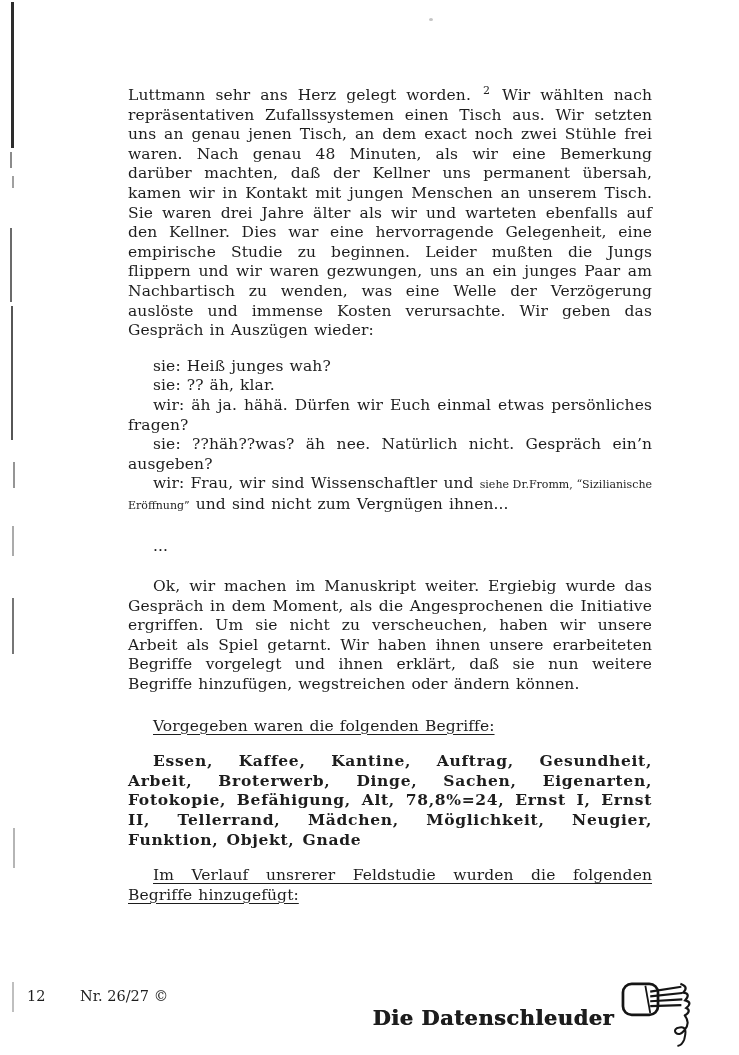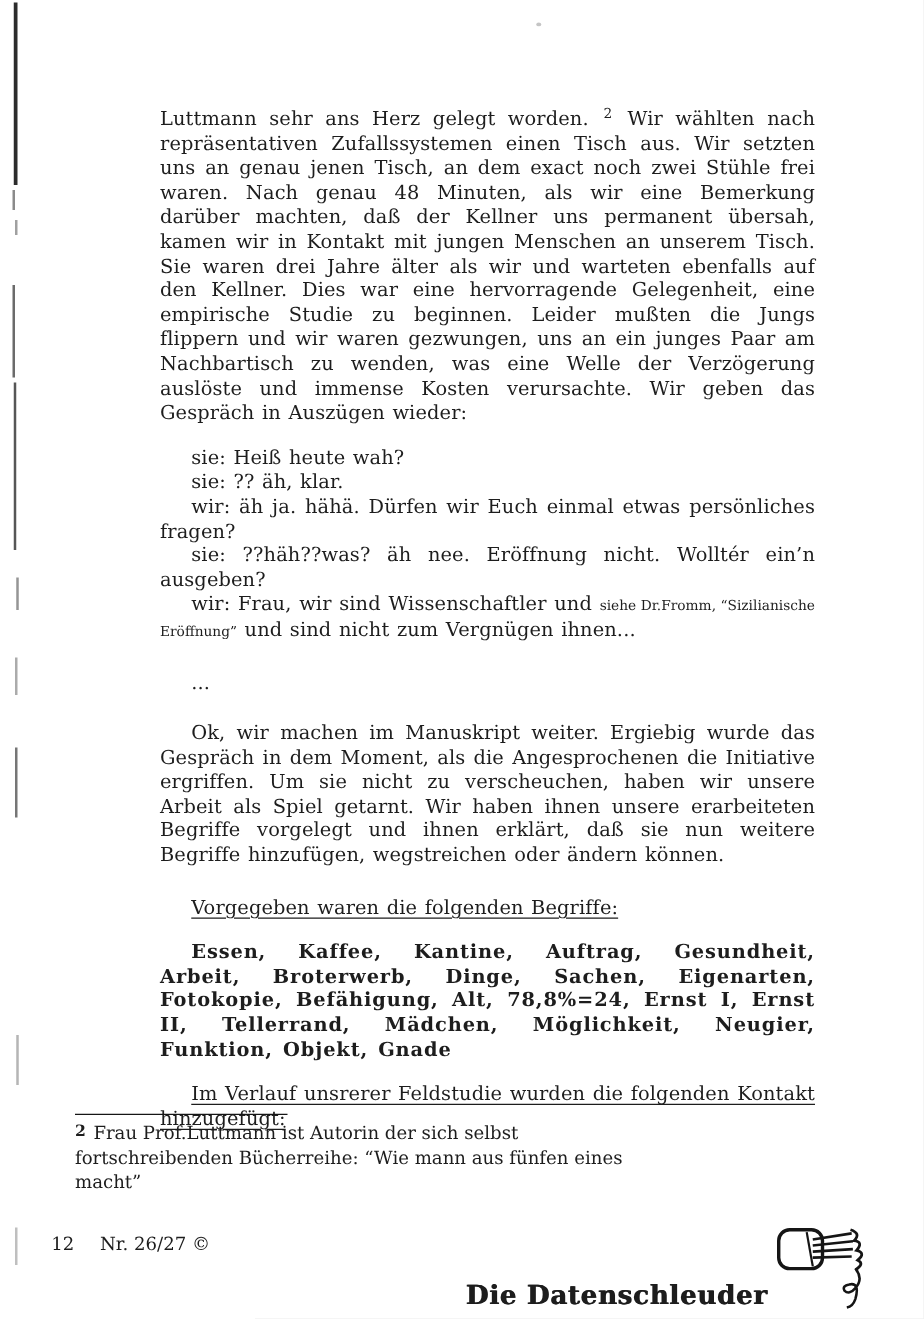--- a/index.html
+++ b/index.html
@@ -56,23 +56,23 @@
   }
   .footnote-rule {
     width:170px; height:0;
     border-top:1.6px solid #151515;
     margin-bottom:3px;
   }
   .footnote-marker { font-weight:bold; font-size:12.5px; vertical-align:2px; padding-right:6px; }
 
   
   .footer { position:absolute; left:0; top:984px; width:739px; height:60px; font-size:14.5px; }
-  .page-number { position:absolute; left:41px; top:4px; }
+  .page-number { position:absolute; left:27px; top:4px; }
   .issue-label { position:absolute; left:80px; top:4px; }
-  .magazine { position:absolute; right:42px; top:-8px; display:flex; align-items:flex-end; }
+  .magazine { position:absolute; right:42px; top:-8px; display:flex; align-items:center; }
   .magazine-title {
     font-family:"DejaVu Serif", serif;
     font-weight:bold;
     font-size:21px;
     letter-spacing:0.5px;
     margin-top:11px;
     text-shadow:0.6px 0 0 currentColor;
   }
   .logo-icon { margin-left:5px; }
 
@@ -95,43 +95,39 @@
     <div class="scan-mark" style="left:13px;top:828px;width:2px;height:40px;opacity:.35;"></div>
     <div class="scan-mark" style="left:12px;top:982px;width:2px;height:30px;opacity:.3;"></div>
     <div class="speck" style="left:429px;top:18px;width:4px;height:3px;"></div>
   </div>
 
   <div class="textblock">
 
     <p><span>Luttmann sehr ans Herz gelegt worden. </span><sup class="fnref">2</sup><span> Wir wählten nach repräsentativen Zufallssystemen einen Tisch aus. Wir setzten uns an genau jenen Tisch, an dem exact noch zwei Stühle frei waren. Nach genau 48 Minuten, als wir eine Bemerkung darüber machten, daß der Kellner uns permanent übersah, kamen wir in Kontakt mit jungen Menschen an unserem Tisch. Sie waren drei Jahre älter als wir und warteten ebenfalls auf den Kellner. Dies war eine hervorragende Gelegenheit, eine empirische Studie zu beginnen. Leider mußten die Jungs flippern und wir waren gezwungen, uns an ein junges Paar am Nachbartisch zu wenden, was eine Welle der Verzögerung auslöste und immense Kosten verursachte. Wir geben das Gespräch in Auszügen wieder:</span></p>
 
     <div class="dialogue-group">
-      <p class="indent">sie: Heiß heute wah?</p>
+      <p class="indent">sie: Heiß junges wah?</p>
       <p class="indent">sie: ?? äh, klar.</p>
       <p class="indent">wir: äh ja. hähä. Dürfen wir Euch einmal etwas persönliches fragen?</p>
-      <p class="indent">sie: ??häh??was? äh nee. Eröffnung nicht. Wolltér ein’n ausgeben?</p>
+      <p class="indent">sie: ??häh??was? äh nee. Natürlich nicht. Gespräch ein’n ausgeben?</p>
       <p class="indent"><span>wir: Frau, wir sind Wissenschaftler und </span><span class="small-note">siehe Dr.Fromm, “Sizilianische Eröffnung”</span><span> und sind nicht zum Vergnügen ihnen...</span></p>
     </div>
 
     <p class="indent ellipsis-line">...</p>
 
     <p class="indent p-after-gap">Ok, wir machen im Manuskript weiter.  Ergiebig wurde das Gespräch in dem Moment, als die Angesprochenen die Initiative ergriffen. Um sie nicht zu verscheuchen, haben wir unsere Arbeit als Spiel getarnt. Wir haben ihnen unsere erarbeiteten Begriffe vorgelegt und ihnen erklärt, daß sie nun weitere Begriffe hinzufügen, wegstreichen oder ändern können.</p>
 
     <p class="indent heading-underline">Vorgegeben waren die folgenden Begriffe:</p>
 
     <p class="indent begriffe">Essen, Kaffee, Kantine, Auftrag, Gesundheit, Arbeit, Broterwerb, Dinge, Sachen, Eigenarten, Fotokopie, Befähigung, Alt, 78,8%=24, Ernst I, Ernst II, Tellerrand, Mädchen, Möglichkeit, Neugier, Funktion, Objekt, Gnade</p>
 
-    <p class="indent heading-underline heading2">Im Verlauf unsrerer Feldstudie wurden die folgenden Kontakt hinzugefügt:</p>
+    <p class="indent heading-underline heading2">Im Verlauf unsrerer Feldstudie wurden die folgenden Begriffe hinzugefügt:</p>
 
   </div>
 
-  <div class="footnote">
-    <div class="footnote-rule"></div>
-    <span class="footnote-marker">2</span><span>Frau Prof.Luttmann ist Autorin der sich selbst fortschreibenden Bücherreihe: “Wie mann aus fünfen eines macht”</span>
-  </div>
 
   <div class="footer">
     <span class="page-number">12</span>
     <span class="issue-label">Nr. 26/27 ©</span>
     <div class="magazine">
       <span class="magazine-title">Die Datenschleuder</span>
       <svg class="logo-icon" viewBox="0 0 78 74" width="78" height="72" aria-hidden="true">
         <rect x="3" y="8" width="36" height="32" rx="9" fill="none" stroke="#151515" stroke-width="2.8"></rect>
         <path d="M26 10 L31 38" stroke="#151515" stroke-width="1.8" fill="none"></path>
         <path d="M31 16 L63 11" stroke="#151515" stroke-width="2.2" fill="none"></path>

